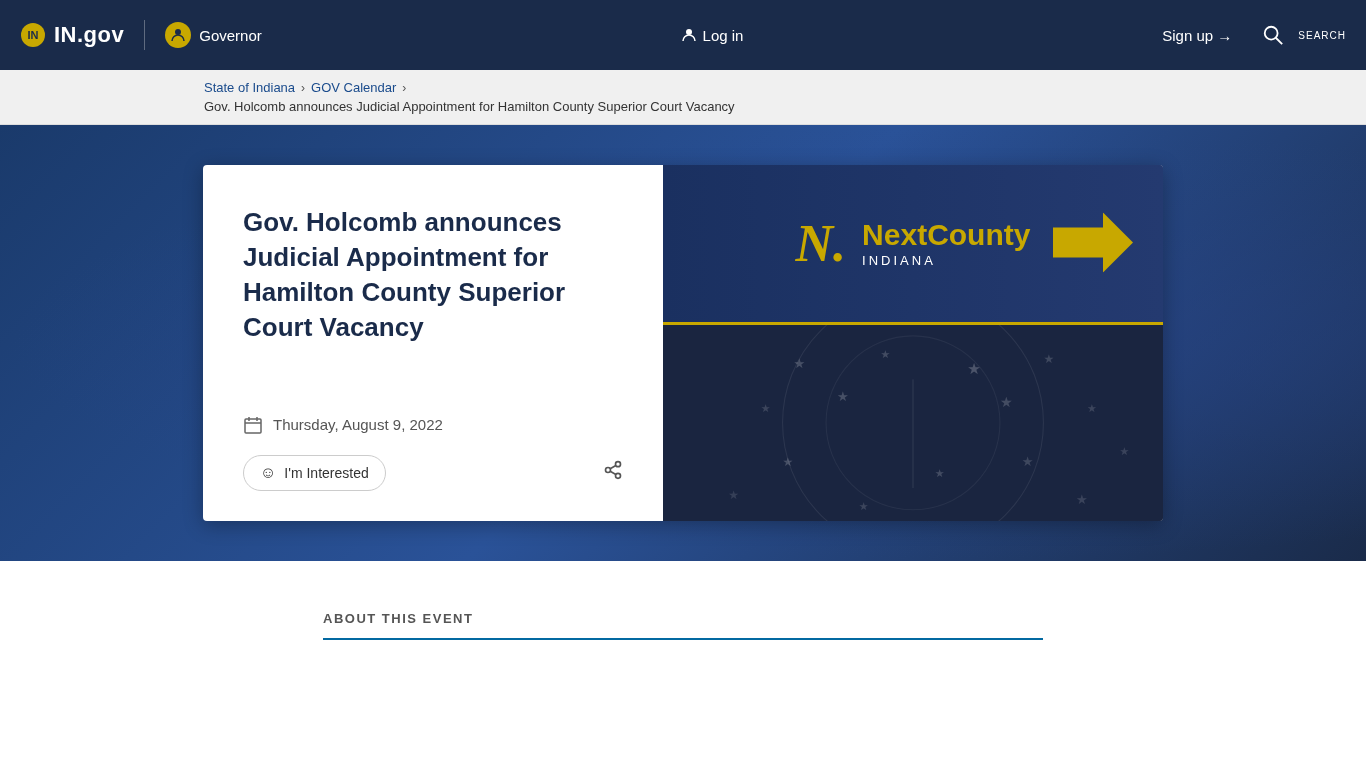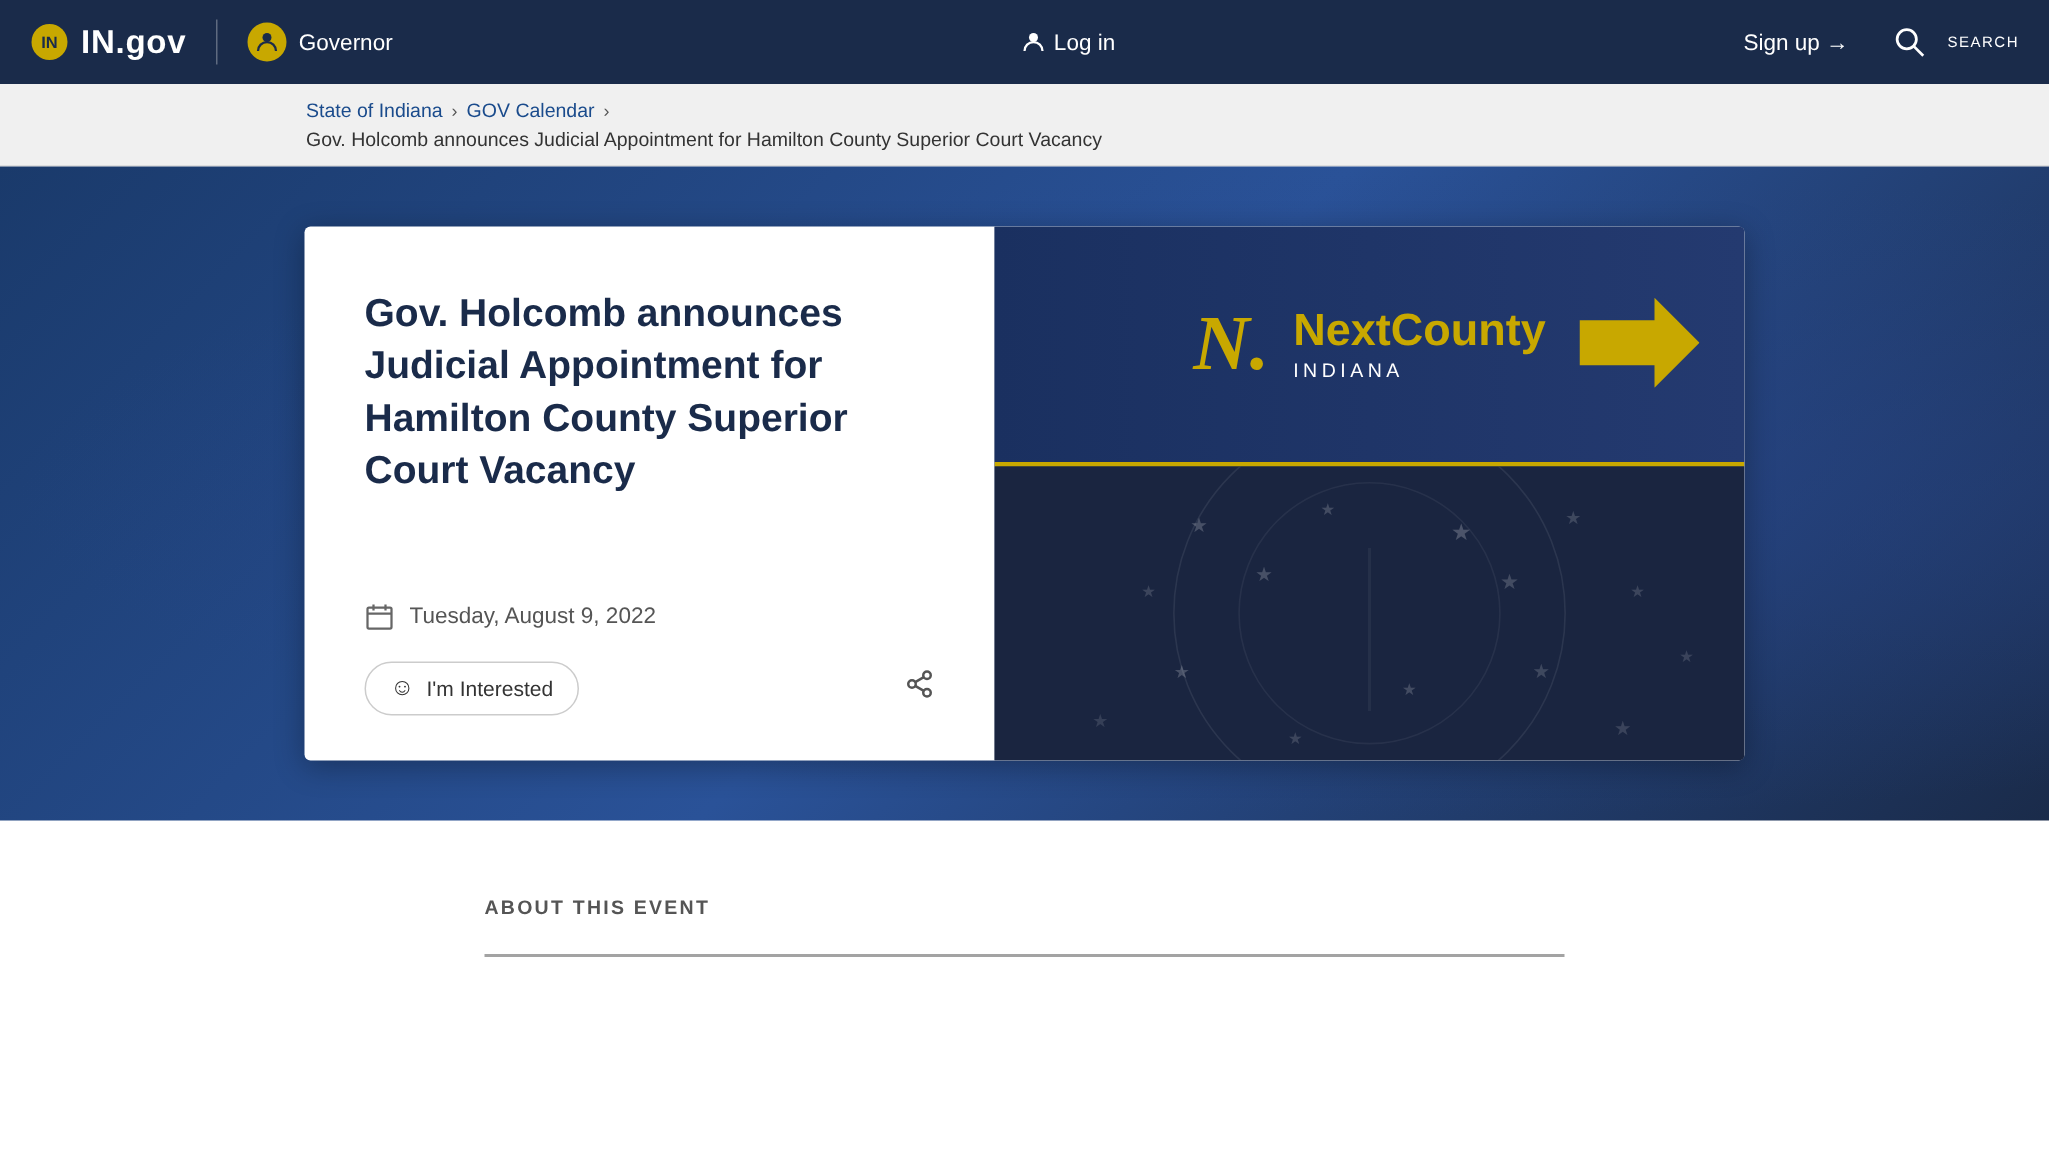--- a/index.html
+++ b/index.html
@@ -4,21 +4,21 @@
   <style>
     * { margin: 0; padding: 0; box-sizing: border-box; }
     body { font-family: Arial, sans-serif; font-size: 14px; color: #333; background: #fff; width: 1366px; }
 
     
     .top-nav {
       background: #1a2b4a;
       color: #fff;
       display: flex;
       align-items: center;
-      height: 56px;
+      height: 70px;
       padding: 16px 20px;
     }
     .logo-area {
       display: flex;
       align-items: center;
       gap: 8px;
       flex: 0 0 auto;
     }
     .logo-text {
       font-size: 22px;
@@ -263,22 +263,22 @@
       margin: 0 auto;
       padding: 50px 20px 40px 20px;
     }
     .about-label {
       font-size: 13px;
       font-weight: bold;
       color: #555;
       letter-spacing: 1.5px;
       text-transform: uppercase;
       margin-bottom: 20px;
-      border-bottom: 2px solid #a3a3a3;
-      padding-bottom: 24px;
+      border-bottom: 2px solid #0369a1;
+      padding-bottom: 12px;
     }
     .add-calendar-row {
       display: flex;
       align-items: center;
       gap: 10px;
       margin-bottom: 28px;
     }
     .add-calendar-link {
       font-size: 17px;
       font-weight: bold;
@@ -358,21 +358,21 @@
         <h1 class="event-title">Gov. Holcomb announces Judicial Appointment for Hamilton County Superior Court Vacancy</h1>
       </div>
       <div>
         <div class="event-date-row">
           <svg width="20" height="20" viewBox="0 0 20 20" fill="none">
             <rect x="2" y="4" width="16" height="14" rx="1" stroke="#666" stroke-width="1.5"></rect>
             <line x1="2" y1="8" x2="18" y2="8" stroke="#666" stroke-width="1.5"></line>
             <line x1="6" y1="2" x2="6" y2="6" stroke="#666" stroke-width="1.5"></line>
             <line x1="14" y1="2" x2="14" y2="6" stroke="#666" stroke-width="1.5"></line>
           </svg>
-          <span class="event-date-text">Tuesday, August 9, 2022</span>
+          <span class="event-date-text">Thursday, August 9, 2022</span>
         </div>
         <div class="event-actions">
           <button class="interested-btn">
             <span style="font-size:16px;">☺</span>
             <span>I'm Interested</span>
           </button>
           <span class="share-icon">
             <svg width="20" height="20" viewBox="0 0 24 24" fill="none" stroke="#555" stroke-width="2">
               <circle cx="18" cy="5" r="3"></circle>
               <circle cx="6" cy="12" r="3"></circle>

